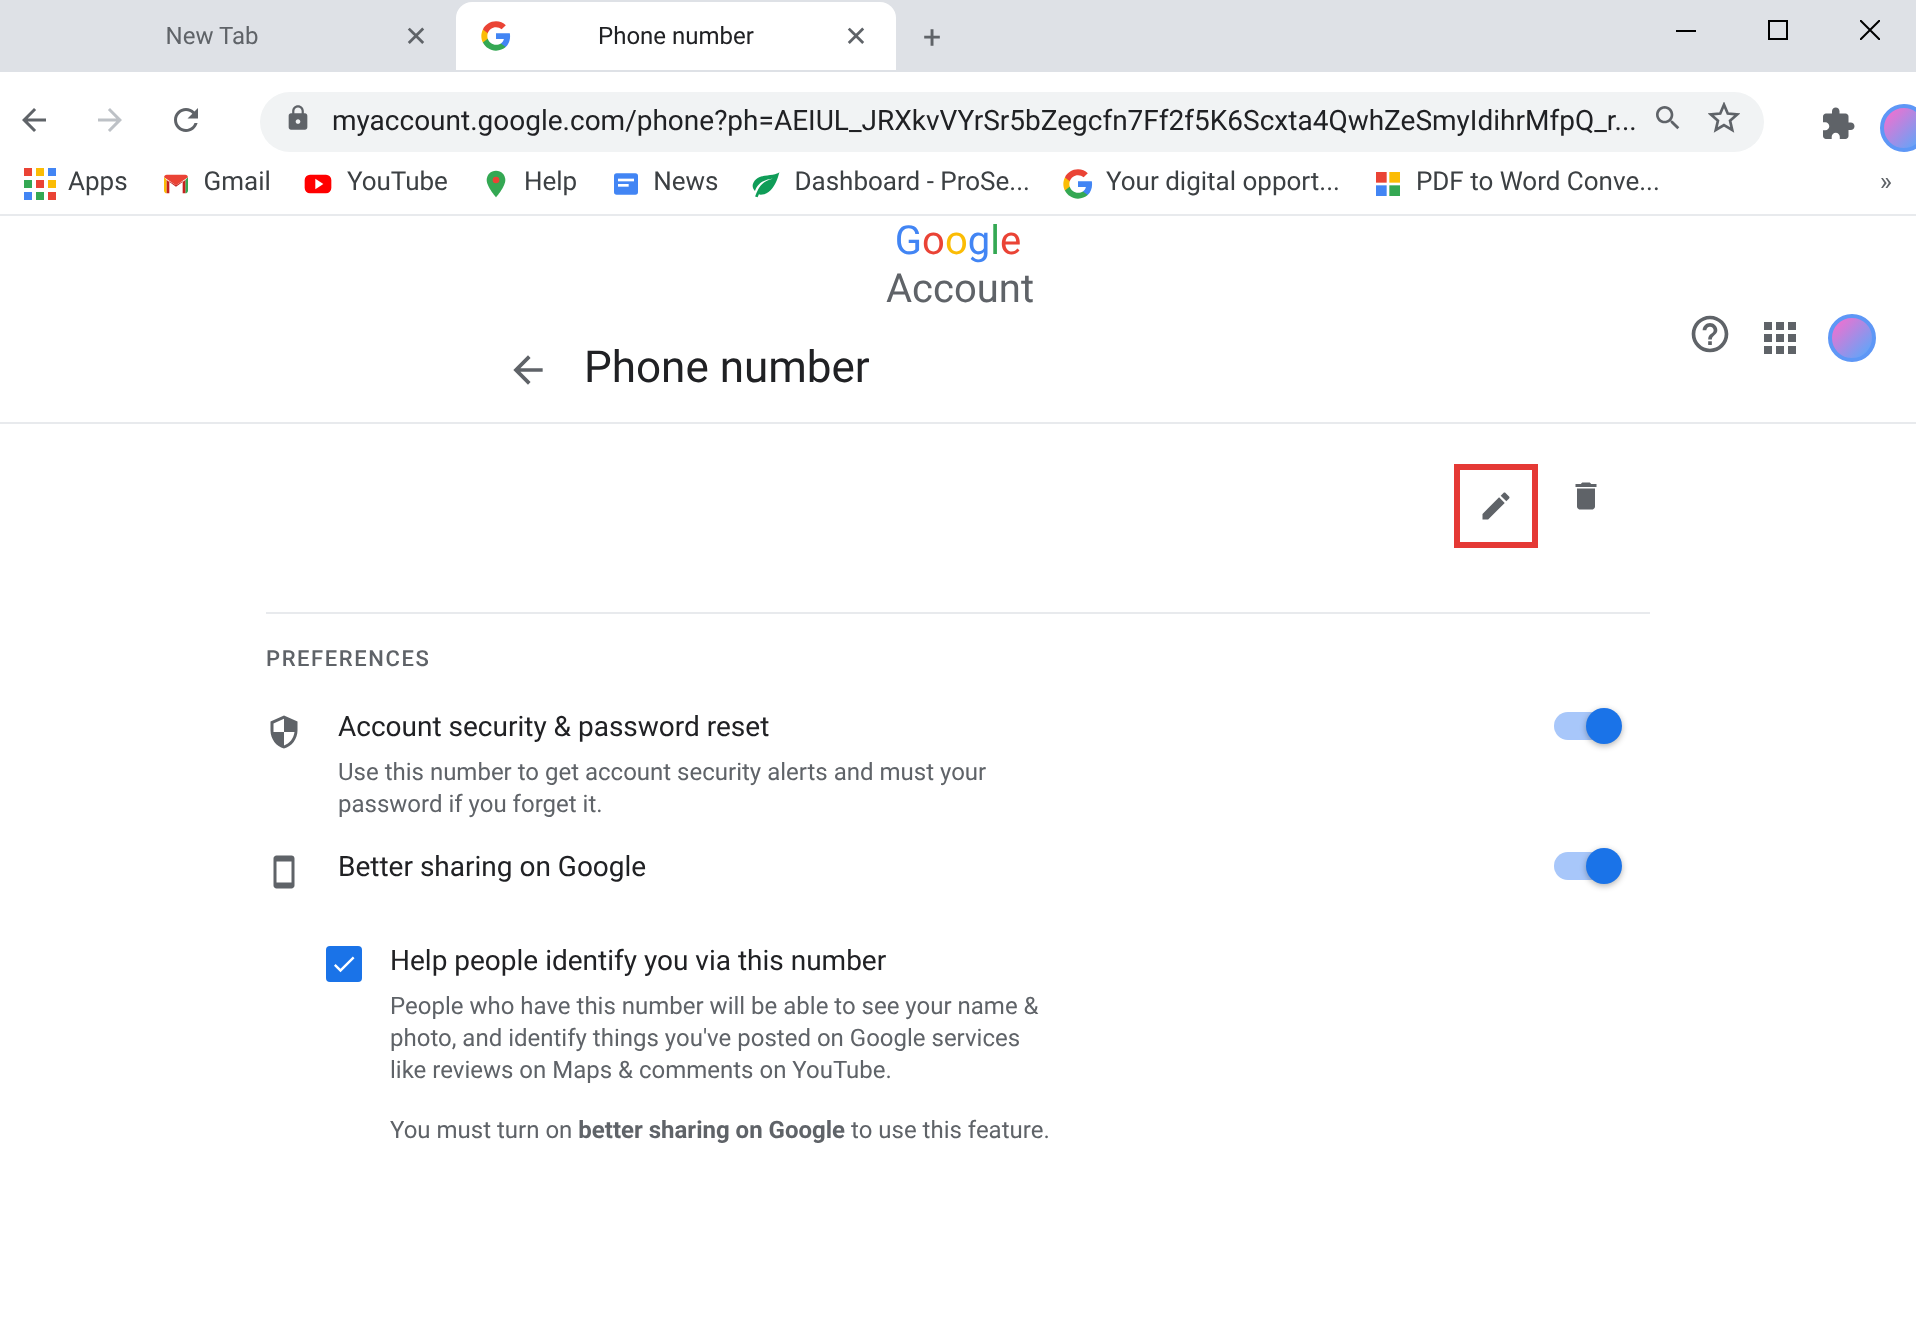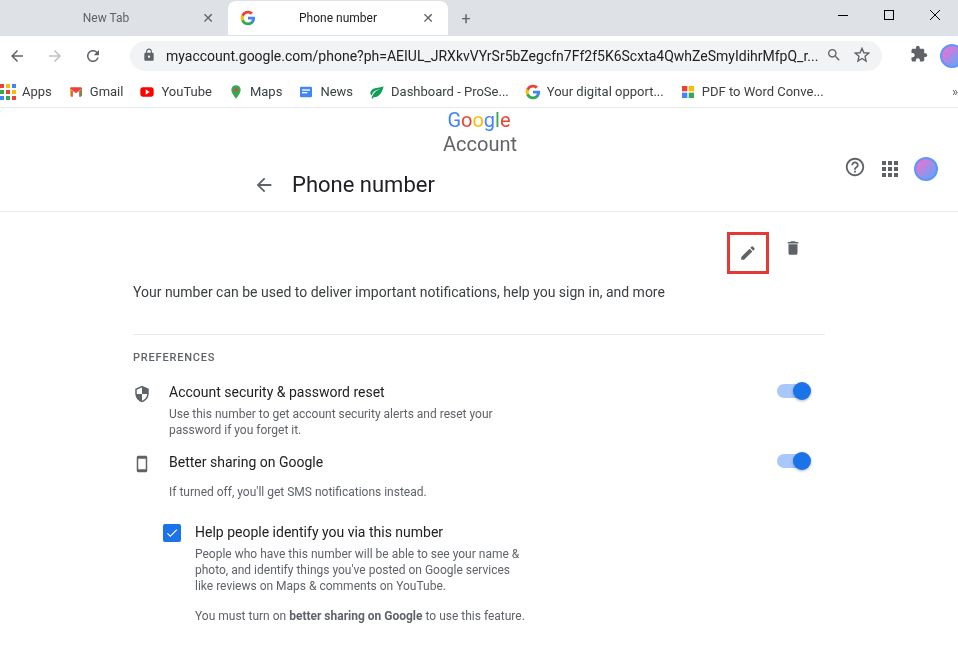--- a/index.html
+++ b/index.html
@@ -10,31 +10,31 @@
     .tabs-row { display: flex; align-items: center; height: 36px; padding-left: 8px; }
     .tab { display: flex; align-items: center; height: 34px; padding: 0 12px; font-size: 12px; color: #5f6368; position: relative; min-width: 220px; }
     .tab.active { background: #fff; border-radius: 8px 8px 0 0; color: #202124; }
     .tab-favicon { width: 16px; height: 16px; margin-right: 8px; display: flex; align-items: center; justify-content: center; }
     .tab-title { flex: 1; white-space: nowrap; overflow: hidden; text-overflow: ellipsis; text-align: center; }
     .tab-close { width: 16px; height: 16px; margin-left: 8px; display: flex; align-items: center; justify-content: center; font-size: 14px; color: #5f6368; cursor: pointer; }
     .new-tab-btn { width: 28px; height: 28px; display: flex; align-items: center; justify-content: center; cursor: pointer; font-size: 16px; color: #5f6368; margin-left: 4px; }
     .window-controls { position: absolute; right: 0; top: 0; display: flex; }
     .window-btn { width: 46px; height: 30px; display: flex; align-items: center; justify-content: center; cursor: pointer; }
     
-    .url-row { display: flex; align-items: center; height: 40px; background: #fff; padding: 0 8px; gap: 20px; }
+    .url-row { display: flex; align-items: flex-end; height: 40px; background: #fff; padding: 0 8px; gap: 20px; }
     .nav-btn { width: 32px; height: 32px; display: flex; align-items: center; justify-content: center; cursor: pointer; color: #5f6368; border-radius: 50%; }
     .nav-btn.disabled { color: #bdc1c6; }
     .url-bar { flex: 1; display: flex; align-items: center; height: 30px; background: #f1f3f4; border-radius: 15px; padding: 0 12px; margin: 0 8px; color: #202124; font-size: 14px; }
     .url-lock { color: #5f6368; margin-right: 10px; }
     .url-text { flex: 1; white-space: nowrap; overflow: hidden; text-overflow: ellipsis; }
     .url-trail { display: flex; align-items: center; gap: 12px; margin-left: 8px; }
     .ext-area { display: flex; align-items: center; gap: 12px; margin-right: 8px; }
     .avatar-small { width: 24px; height: 24px; border-radius: 50%; background: linear-gradient(135deg, #ff6bcb 0%, #4facfe 100%); border: 2px solid #5e97f6; }
     
-    .bookmarks-row { display: flex; align-items: center; height: 32px; background: #fff; padding: 0 0; gap: 16px; border-bottom: 1px solid #e8eaed; font-size: 13px; color: #3c4043; }
+    .bookmarks-row { display: flex; align-items: center; height: 32px; background: #fff; padding: 0 12px; gap: 16px; border-bottom: 1px solid #e8eaed; font-size: 13px; color: #3c4043; }
     .bm-item { display: flex; align-items: center; gap: 6px; cursor: pointer; white-space: nowrap; }
     .bm-icon { width: 16px; height: 16px; display: flex; align-items: center; justify-content: center; }
     .bm-chevron { margin-left: auto; color: #5f6368; }
     
     
     .page { position: relative; height: calc(672px - 108px); overflow-y: auto; }
     .page::-webkit-scrollbar { width: 12px; }
     .page::-webkit-scrollbar-track { background: #f1f1f1; }
     .page::-webkit-scrollbar-thumb { background: #c1c1c1; }
     
@@ -208,21 +208,21 @@
         </span>
       <span>YouTube</span>
     </div>
     <div class="bm-item">
       <span class="bm-icon">
           <svg viewBox="0 0 24 24" width="16" height="16">
             <path fill="#34A853" d="M12 2C8 2 5 5 5 9c0 5 7 13 7 13s7-8 7-13c0-4-3-7-7-7z"></path>
             <circle cx="12" cy="9" r="2.5" fill="#EA4335"></circle>
           </svg>
         </span>
-      <span>Maps</span>
+      <span>Help</span>
     </div>
     <div class="bm-item">
       <span class="bm-icon">
           <svg viewBox="0 0 24 24" width="16" height="16">
             <rect x="3" y="4" width="18" height="16" rx="2" fill="#4285F4"></rect>
             <rect x="6" y="8" width="12" height="2" fill="#fff"></rect>
             <rect x="6" y="12" width="8" height="2" fill="#fff"></rect>
           </svg>
         </span>
       <span>News</span>
@@ -302,47 +302,45 @@
             </svg>
           </span>
       </span>
       <span class="icon-btn">
           <svg width="18" height="18" viewBox="0 0 24 24">
             <path fill="currentColor" d="M6 19c0 1.1.9 2 2 2h8c1.1 0 2-.9 2-2V7H6v12zM19 4h-3.5l-1-1h-5l-1 1H5v2h14V4z"></path>
           </svg>
         </span>
     </div>
 
-    <div class="description">Your number can be used to deliver important notifications, help you sign in, and more</div>
 
     <div class="section-divider"></div>
     <div class="section-label">PREFERENCES</div>
 
     <div class="pref-item">
       <span class="pref-icon"><svg width="18" height="18" viewBox="0 0 24 24">
             <path fill="currentColor" d="M12 1L3 5v6c0 5.55 3.84 10.74 9 12 5.16-1.26 9-6.45 9-12V5l-9-4zm0 10.99h7c-.53 4.12-3.28 7.79-7 8.94V12H5V6.3l7-3.11v8.8z"></path>
           </svg></span>
       <div class="pref-body">
         <div class="pref-title">Account security &amp; password reset</div>
-        <div class="pref-desc">Use this number to get account security alerts and reset your password if you forget it.</div>
+        <div class="pref-desc">Use this number to get account security alerts and must your password if you forget it.</div>
       </div>
       <div class="pref-toggle">
           <div class="toggle on">
             <div class="toggle-knob"></div>
           </div>
         </div>
     </div>
 
     <div class="pref-item">
       <span class="pref-icon"><svg width="18" height="18" viewBox="0 0 24 24">
             <path fill="currentColor" d="M17 1.01L7 1c-1.1 0-2 .9-2 2v18c0 1.1.9 2 2 2h10c1.1 0 2-.9 2-2V3c0-1.1-.9-1.99-2-1.99zM17 19H7V5h10v14z"></path>
           </svg></span>
       <div class="pref-body">
         <div class="pref-title">Better sharing on Google</div>
-        <div class="pref-note">If turned off, you'll get SMS notifications instead.</div>
       </div>
       <div class="pref-toggle">
           <div class="toggle on">
             <div class="toggle-knob"></div>
           </div>
         </div>
     </div>
 
     <div class="checkbox-row">
       <div class="checkbox">

